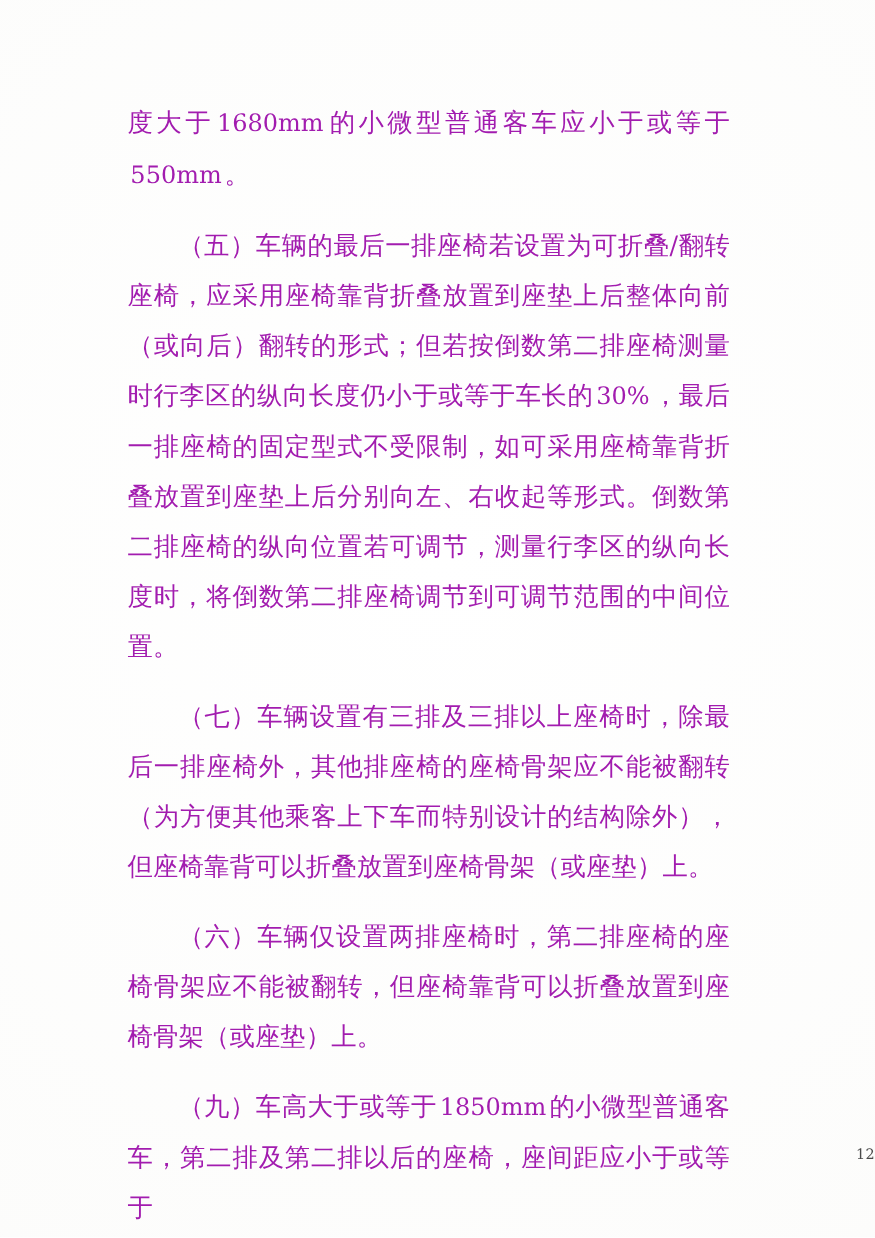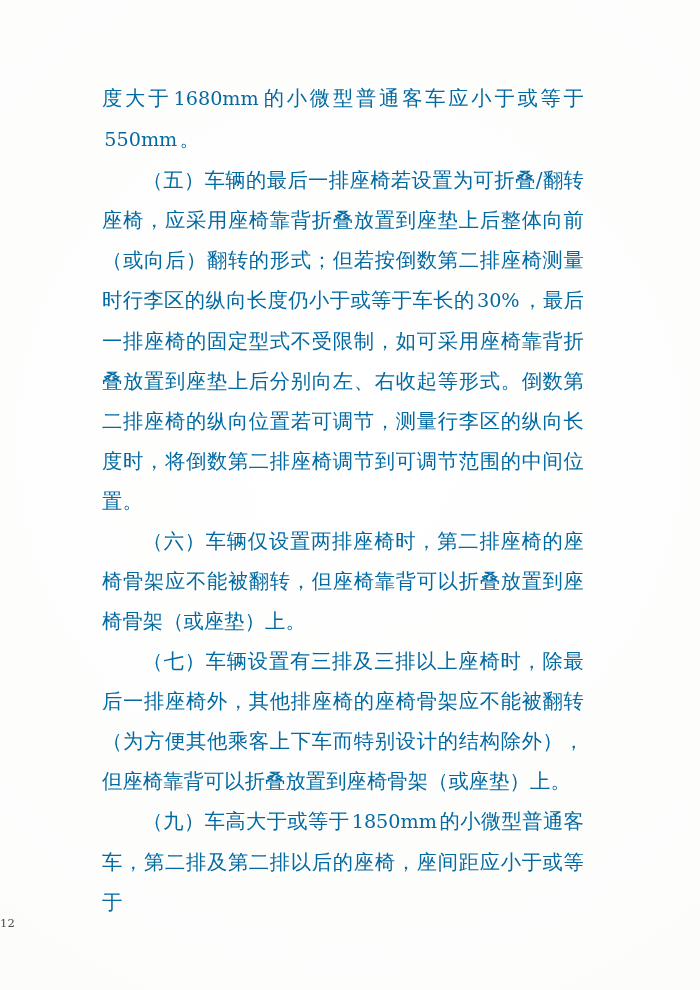--- a/index.html
+++ b/index.html
@@ -38,69 +38,70 @@
   
   .body-text {
     position: absolute;
     left: 102px;
     top: 78px;
     width: 482px;
   }
 
   .para {
     margin: 0;
-    color: #0369a1;
+    color: #a21caf;
     font-size: 20.3px;
     line-height: 40px;
     text-align: justify;
     text-justify: inter-character;
     letter-spacing: 0.1px;
     text-indent: 0;
   }
 
   
   .para.indent {
     text-indent: 2em;
+    margin-top: 16px;
   }
 
   
   .para { text-align-last: left; }
 
   
   .lat {
     font-family: "DejaVu Serif", "Liberation Serif", serif;
     font-size: 19.2px;
     letter-spacing: 0;
     margin: 0 0.12em;
   }
 
   
   .page-number {
     position: absolute;
     left: 0;
     right: 0;
     top: 916px;
-    text-align: left;
+    text-align: right;
     font-family: "DejaVu Serif", "Liberation Serif", serif;
     font-size: 11.5px;
     color: #4a4a4a;
     letter-spacing: 0.3px;
   }
 </style>
 </head>
 <body>
 
 <div class="page">
 
   <div class="scan-tint"></div>
 
   <div class="body-text">
 
   <p class="para"><span>度大于</span><span class="lat">1680mm</span><span>的小微型普通客车应小于或等于</span><span class="lat">550mm</span><span>。</span></p>
       <p class="para indent"><span>（五）车辆的最后一排座椅若设置为可折叠/翻转座椅，应采用座椅靠背折叠放置到座垫上后整体向前（或向后）翻转的形式；但若按倒数第二排座椅测量时行李区的纵向长度仍小于或等于车长的</span><span class="lat">30%</span><span>，最后一排座椅的固定型式不受限制，如可采用座椅靠背折叠放置到座垫上后分别向左、右收起等形式。倒数第二排座椅的纵向位置若可调节，测量行李区的纵向长度时，将倒数第二排座椅调节到可调节范围的中间位置。</span></p>
+      <p class="para indent"><span>（七）车辆设置有三排及三排以上座椅时，除最后一排座椅外，其他排座椅的座椅骨架应不能被翻转（为方便其他乘客上下车而特别设计的结构除外），但座椅靠背可以折叠放置到座椅骨架（或座垫）上。</span></p>
       <p class="para indent"><span>（六）车辆仅设置两排座椅时，第二排座椅的座椅骨架应不能被翻转，但座椅靠背可以折叠放置到座椅骨架（或座垫）上。</span></p>
-      <p class="para indent"><span>（七）车辆设置有三排及三排以上座椅时，除最后一排座椅外，其他排座椅的座椅骨架应不能被翻转（为方便其他乘客上下车而特别设计的结构除外），但座椅靠背可以折叠放置到座椅骨架（或座垫）上。</span></p>
       <p class="para indent"><span>（九）车高大于或等于</span><span class="lat">1850mm</span><span>的小微型普通客车，第二排及第二排以后的座椅，座间距应小于或等于</span></p>
     </div>
 
   <div class="page-number">12</div>
 
 </div>
 
 </body></html>

